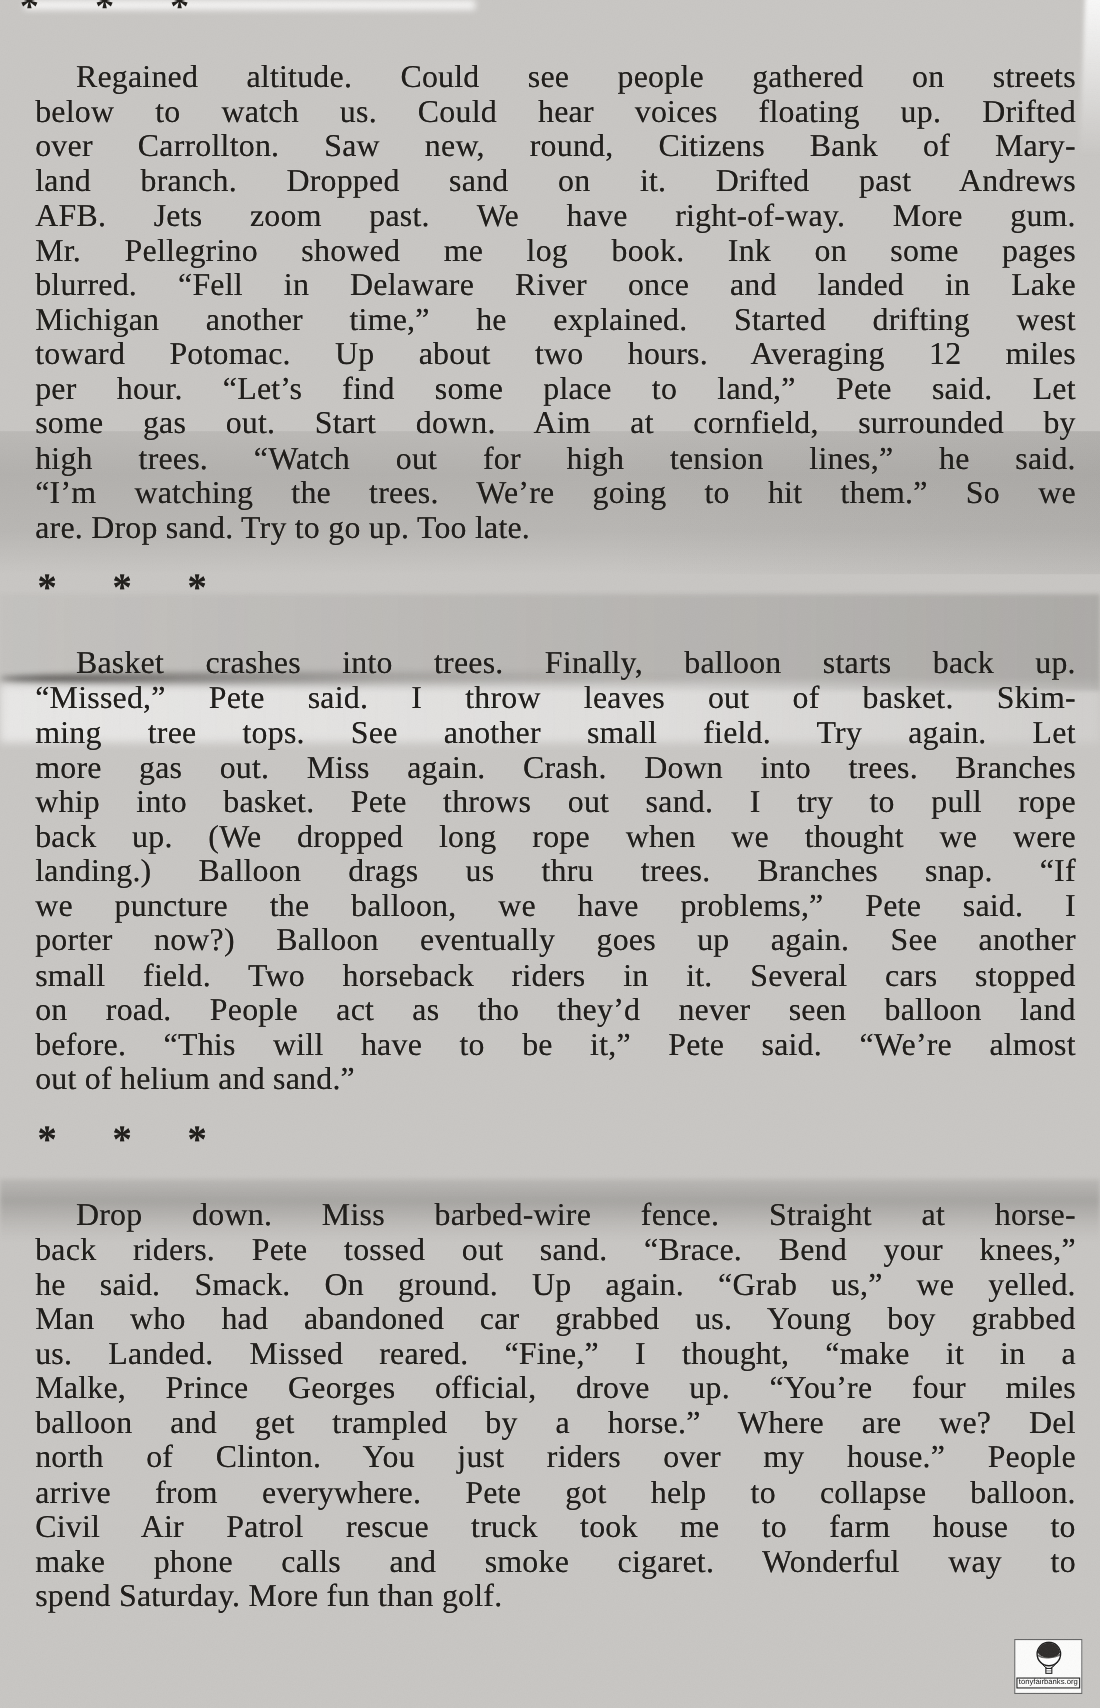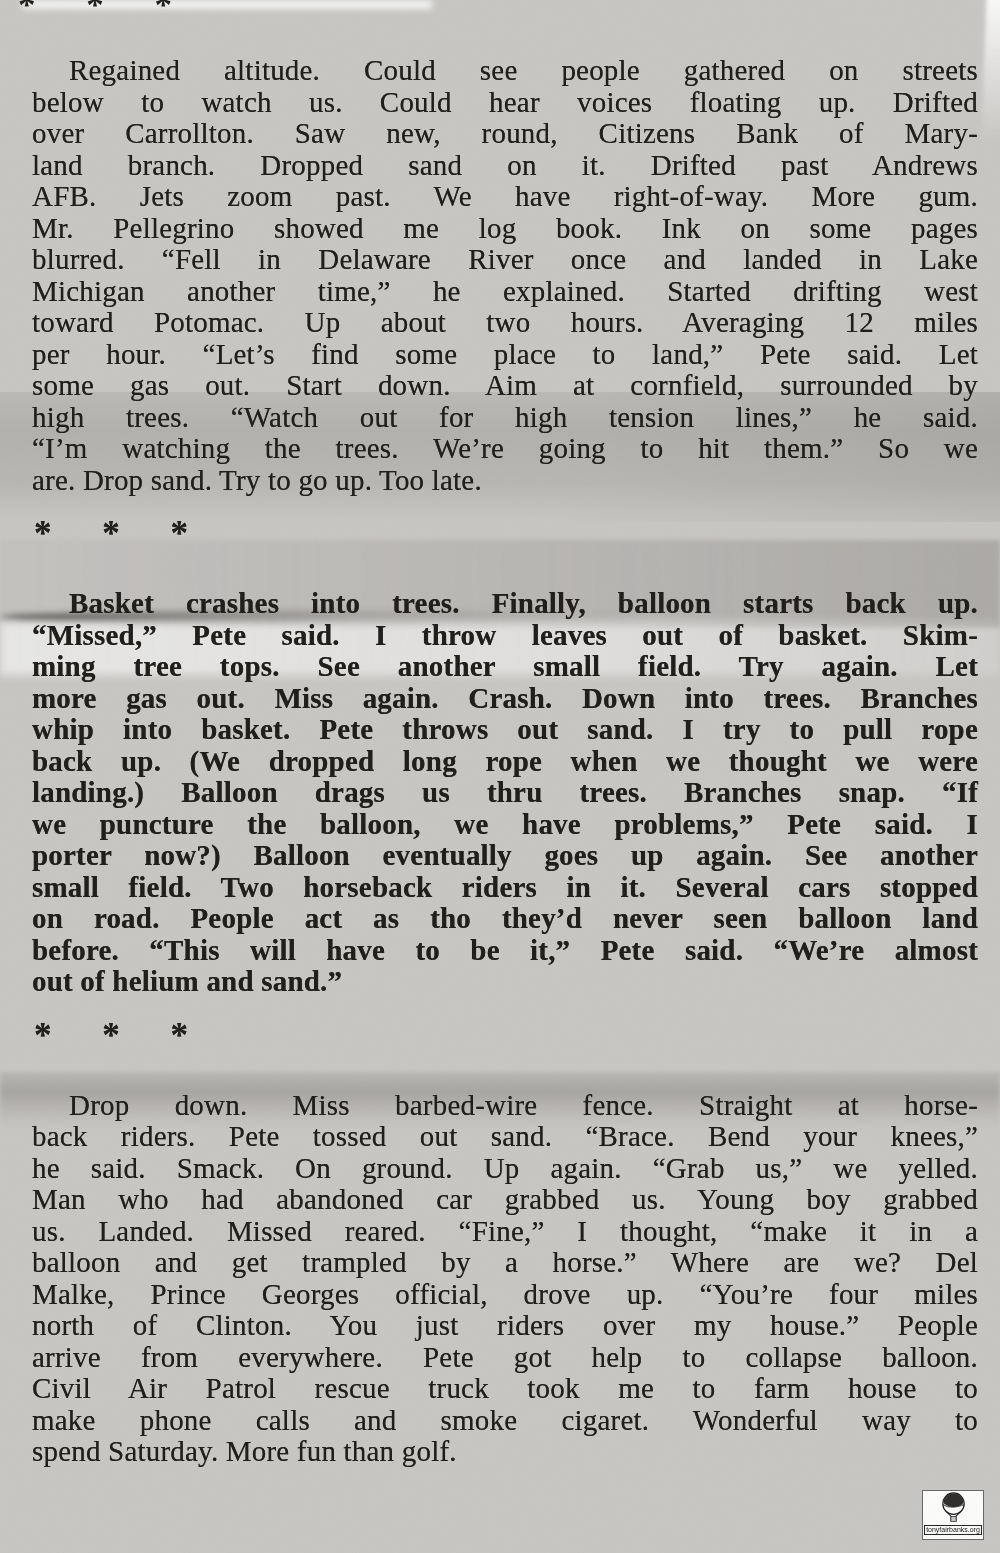--- a/index.html
+++ b/index.html
@@ -39,21 +39,21 @@
       rgba(60,58,54,0.07) 75%, rgba(60,58,54,0)); filter:blur(2px); }
   .grain { position:absolute; inset:0; pointer-events:none; }
 
   
   article { position:absolute; top:55px; left:32px; width:946px; }
   .para { font-size:29px; line-height:31.5px; letter-spacing:0.2px;
     text-shadow:0 0 0.6px rgba(29,27,24,0.75); }
   .para .line { text-align:justify; text-align-last:justify; }
   .para .line:last-child { text-align-last:left; }
   .para .line:first-child { text-indent:37px; }
-  .para.bold { font-weight:700; }
+  .para.bold { font-weight:400; }
 
   .divider { font-size:35px; font-weight:700; line-height:32px;
     word-spacing:42px; padding-left:2px; margin:22px 0 38px 0;
     text-shadow:0 0 0.6px rgba(29,27,24,0.75); }
   .top-fragment { position:absolute; top:-10px; left:18px; margin:0;
     font-size:35px; font-weight:700; line-height:32px; word-spacing:42px; }
 
   
   .stamp { position:absolute; left:922px; top:1490px; width:62px; height:50px;
     background:#fcfcfb; border:1px solid #666; box-sizing:border-box;
@@ -115,22 +115,22 @@
       </div>
 
     <div class="divider">* * *</div>
 
     <div class="para regular">
         <div class="line">Drop down. Miss barbed-wire fence. Straight at horse-</div>
         <div class="line">back riders. Pete tossed out sand. “Brace. Bend your knees,”</div>
         <div class="line">he said. Smack. On ground. Up again. “Grab us,” we yelled.</div>
         <div class="line">Man who had abandoned car grabbed us. Young boy grabbed</div>
         <div class="line">us. Landed. Missed reared. “Fine,” I thought, “make it in a</div>
+        <div class="line">Malke, Prince Georges official, drove up. “You’re four miles</div>
         <div class="line">balloon and get trampled by a horse.” Where are we? Del</div>
-        <div class="line">Malke, Prince Georges official, drove up. “You’re four miles</div>
         <div class="line">north of Clinton. You just riders over my house.” People</div>
         <div class="line">arrive from everywhere. Pete got help to collapse balloon.</div>
         <div class="line">Civil Air Patrol rescue truck took me to farm house to</div>
         <div class="line">make phone calls and smoke cigaret. Wonderful way to</div>
         <div class="line">spend Saturday. More fun than golf.</div>
       </div>
   </article>
 
   <div class="stamp">
     <svg viewBox="0 0 34 34">

